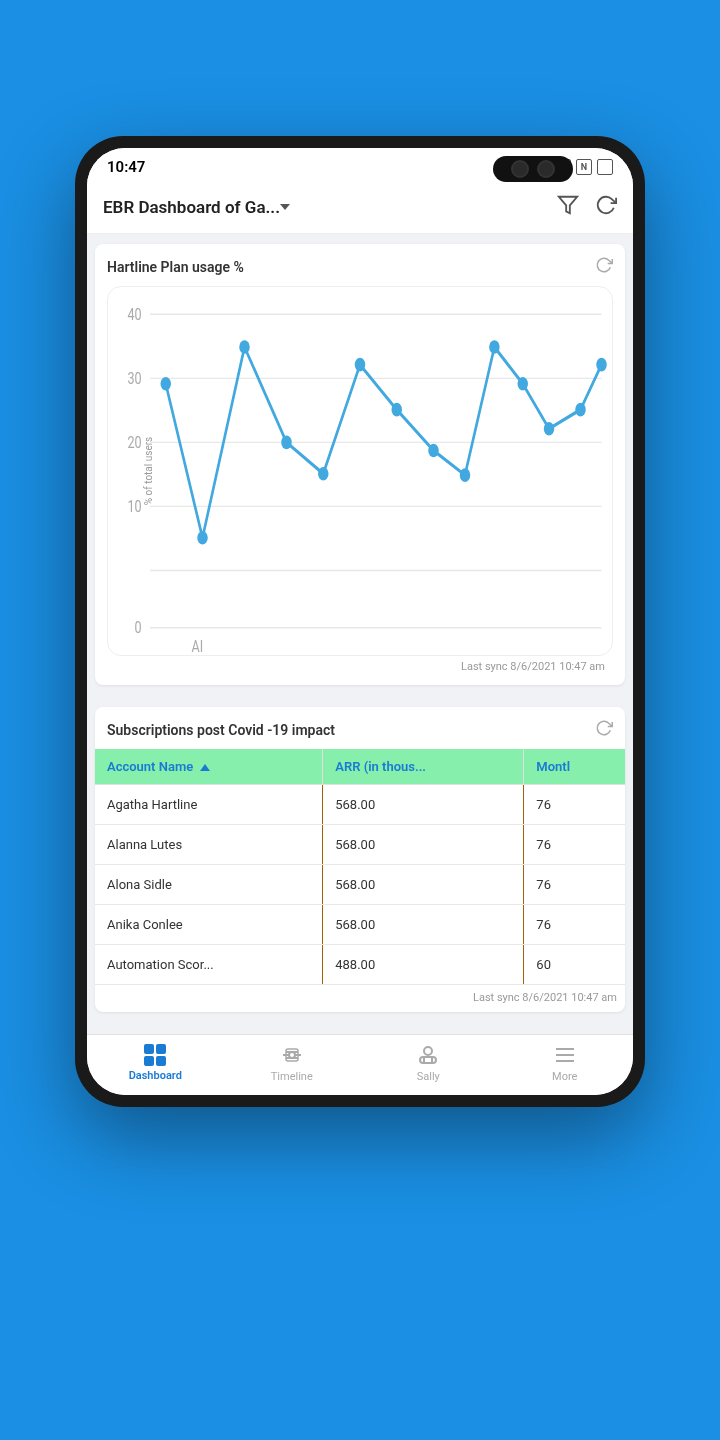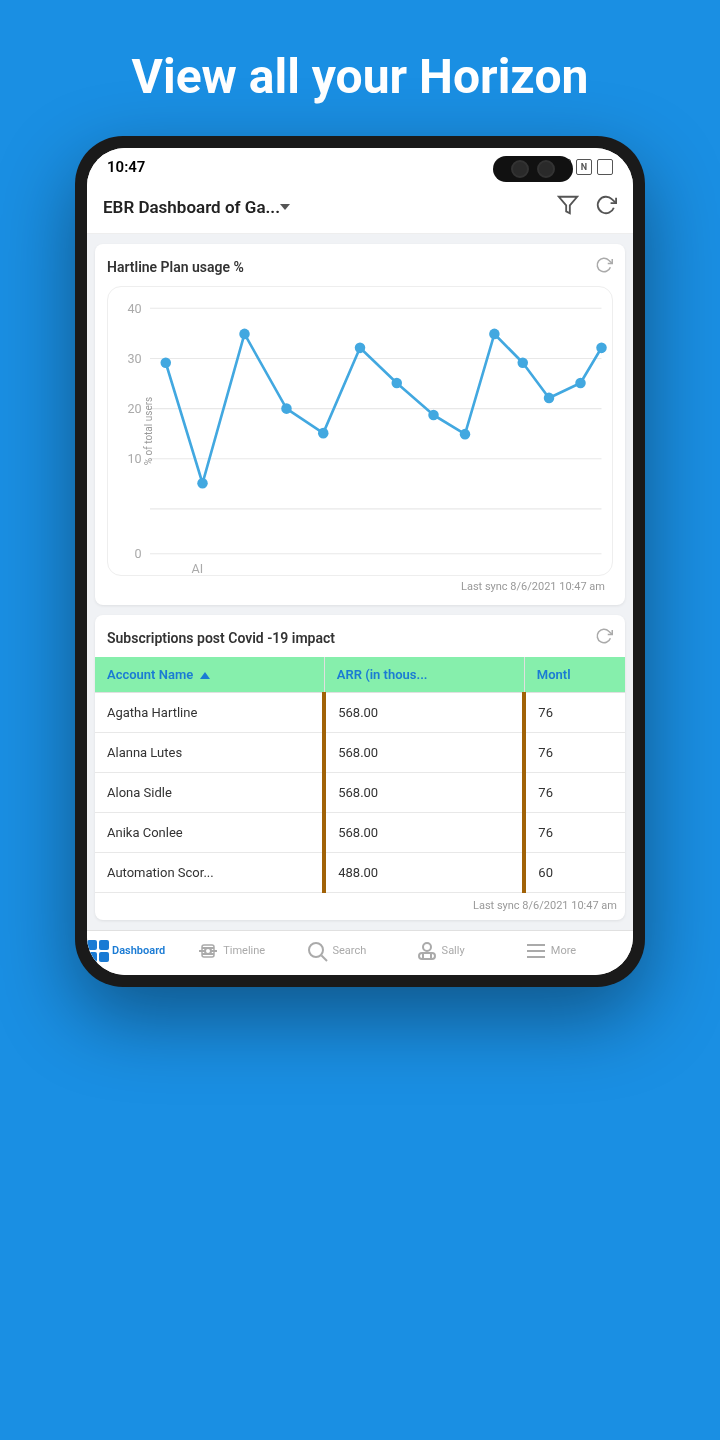--- a/index.html
+++ b/index.html
@@ -160,21 +160,21 @@
     }
     .refresh-icon {
       font-size: 18px;
       color: #aaa;
     }
 
     
     .chart-container {
       position: relative;
       width: 100%;
-      height: 290px;
+      height: 370px;
       border: 1px solid #eee;
       border-radius: 14px;
       overflow: hidden;
       background: white;
     }
     .chart-y-label {
       position: absolute;
       left: -22px;
       top: 50%;
       transform: translateY(-50%) rotate(-90deg);
@@ -190,21 +190,21 @@
     .sync-text {
       text-align: right;
       font-size: 11px;
       color: #999;
       padding: 4px 8px 0;
     }
 
     
     .table-card {
       background: white;
-      margin: 10px 8px;
+      margin: 22px 8px;
       border-radius: 8px;
       box-shadow: 0 1px 3px rgba(0,0,0,0.08);
       overflow: hidden;
     }
     .table-card-header {
       display: flex;
       justify-content: space-between;
       align-items: center;
       padding: 12px 12px 8px;
     }
@@ -227,21 +227,21 @@
       border-bottom: 1px solid #e0e0e0;
       border-right: 1px solid #e0e0e0;
       white-space: nowrap;
     }
     th:last-child { border-right: none; }
     td {
       padding: 12px 12px;
       font-size: 13px;
       color: #333;
       border-bottom: 1px solid #e8e8e8;
-      border-right: 4px solid #a16207;
+      border-right: 1px solid #a16207;
     }
     td:last-child { border-right: none; }
     .sort-indicator {
       display: inline-block;
       width: 0;
       height: 0;
       border-left: 5px solid transparent;
       border-right: 5px solid transparent;
       border-bottom: 7px solid #1a7bd4;
       margin-left: 4px;
@@ -252,21 +252,21 @@
     .bottom-nav {
       background: white;
       display: flex;
       justify-content: space-around;
       align-items: center;
       padding: 8px 0 12px;
       border-top: 1px solid #e0e0e0;
     }
     .nav-item {
       display: flex;
-      flex-direction: row;
+      flex-direction: column;
       align-items: center;
       gap: 3px;
       flex: 1;
     }
     .nav-label {
       font-size: 11px;
       color: #aaa;
     }
     .nav-label.active { color: #1a7bd4; font-weight: 600; }
 
@@ -287,21 +287,21 @@
     .timeline-icon-svg, .search-icon-svg, .sally-icon-svg, .more-icon-svg {
       width: 24px;
       height: 24px;
     }
   </style>
 </head>
 <body>
 
 <div class="hero">
   <h1>
-    <span>View all your Horizon</span><br>
+    <br>
   </h1>
 </div>
 
 <div class="phone-frame">
   <div class="phone-inner">
 
     <div class="status-bar">
       <span class="status-time">10:47</span>
       <div class="status-icons">
         <div class="status-icon-box">▭</div>
@@ -462,27 +462,20 @@
           <circle cx="12" cy="12" r="3"></circle>
           <line x1="3" y1="12" x2="9" y2="12"></line>
           <line x1="15" y1="12" x2="21" y2="12"></line>
           <rect x="6" y="6" width="12" height="12" rx="2" stroke="#aaa" stroke-width="1.5" fill="none"></rect>
           <line x1="6" y1="9" x2="18" y2="9"></line>
           <line x1="6" y1="15" x2="18" y2="15"></line>
         </svg>
         <span class="nav-label">Timeline</span>
       </div>
       <div class="nav-item">
-        <svg class="search-icon-svg" viewBox="0 0 24 24" fill="none" stroke="#aaa" stroke-width="2">
-          <circle cx="11" cy="11" r="7"></circle>
-          <line x1="16.5" y1="16.5" x2="22" y2="22"></line>
-        </svg>
-        <span class="nav-label">Search</span>
-      </div>
-      <div class="nav-item">
         <svg class="sally-icon-svg" viewBox="0 0 24 24" fill="none" stroke="#aaa" stroke-width="2">
           <circle cx="12" cy="8" r="4"></circle>
           <rect x="4" y="14" width="16" height="6" rx="3"></rect>
           <line x1="8" y1="14" x2="8" y2="20"></line>
           <line x1="16" y1="14" x2="16" y2="20"></line>
         </svg>
         <span class="nav-label">Sally</span>
       </div>
       <div class="nav-item">
         <svg class="more-icon-svg" viewBox="0 0 24 24" fill="none" stroke="#aaa" stroke-width="2">

